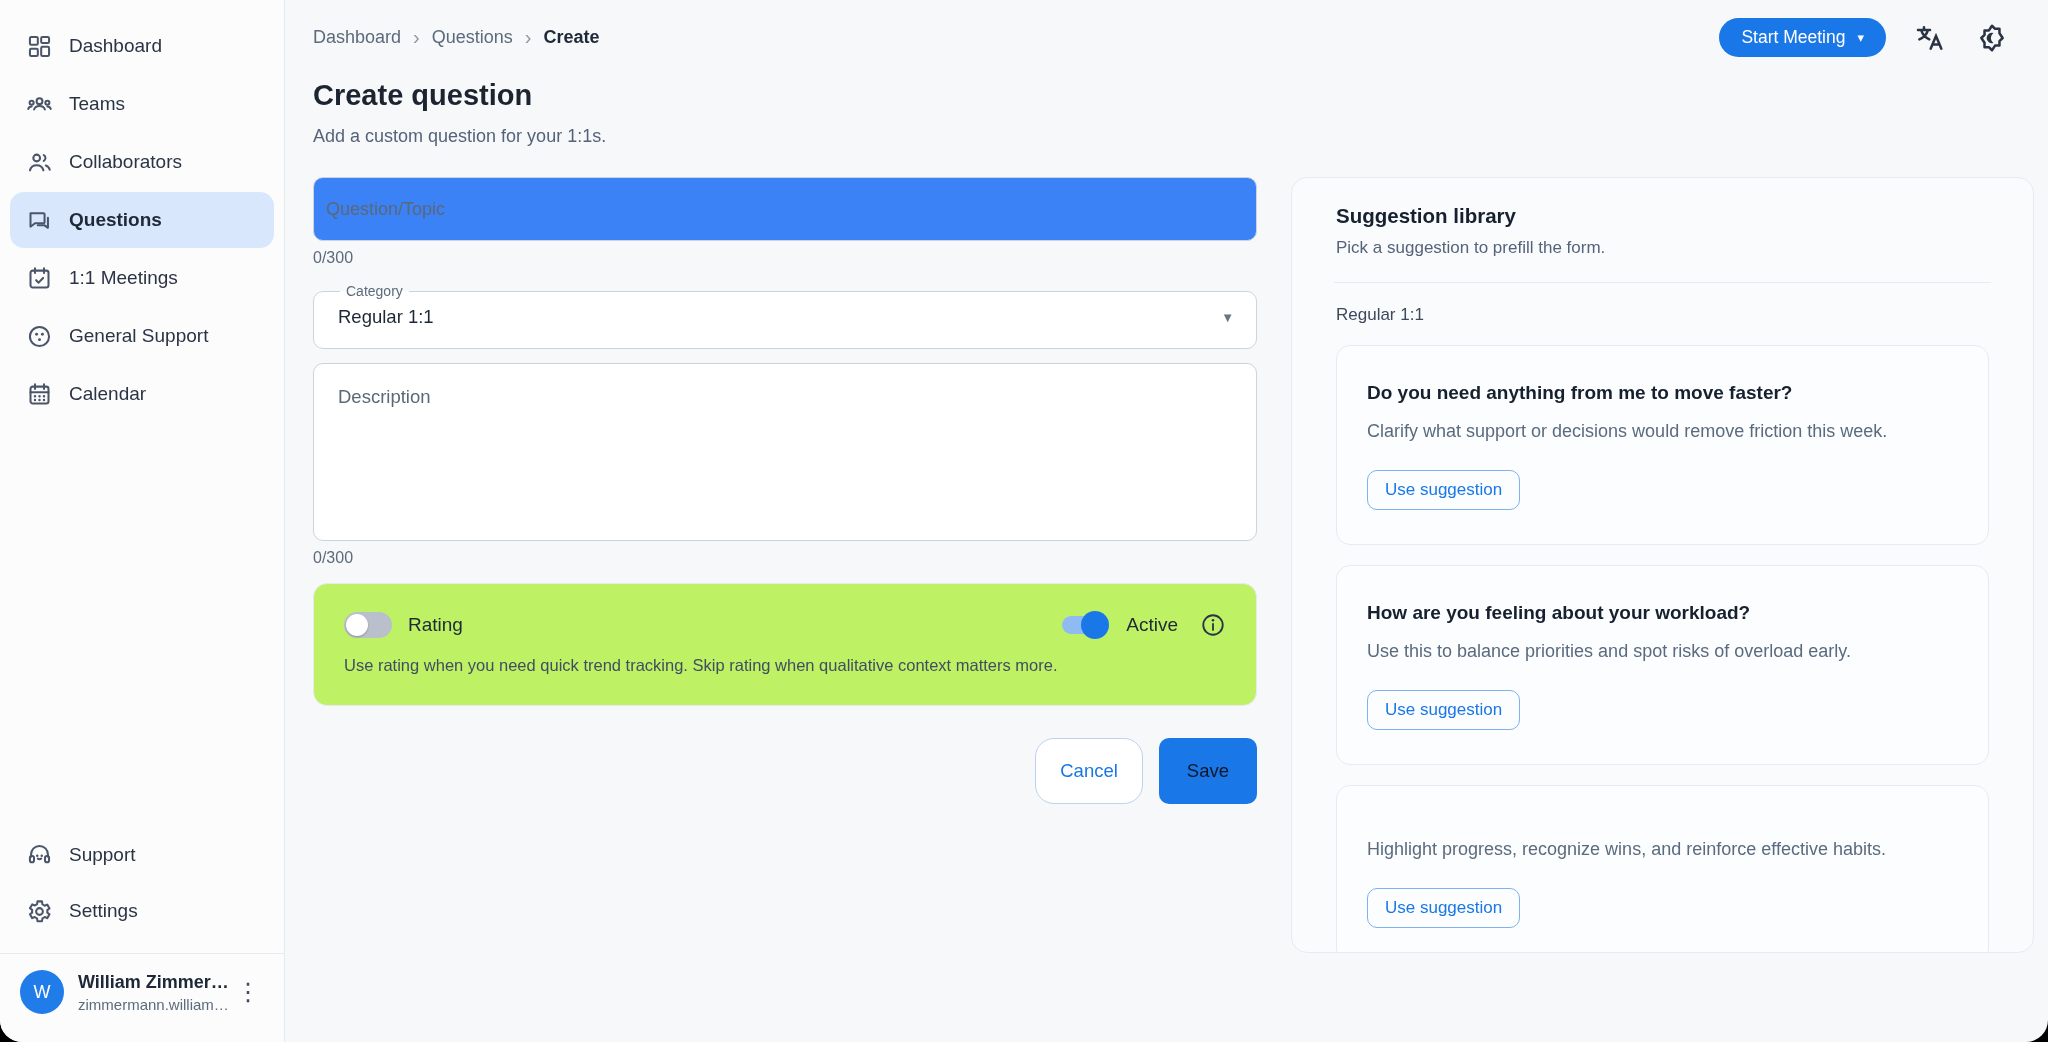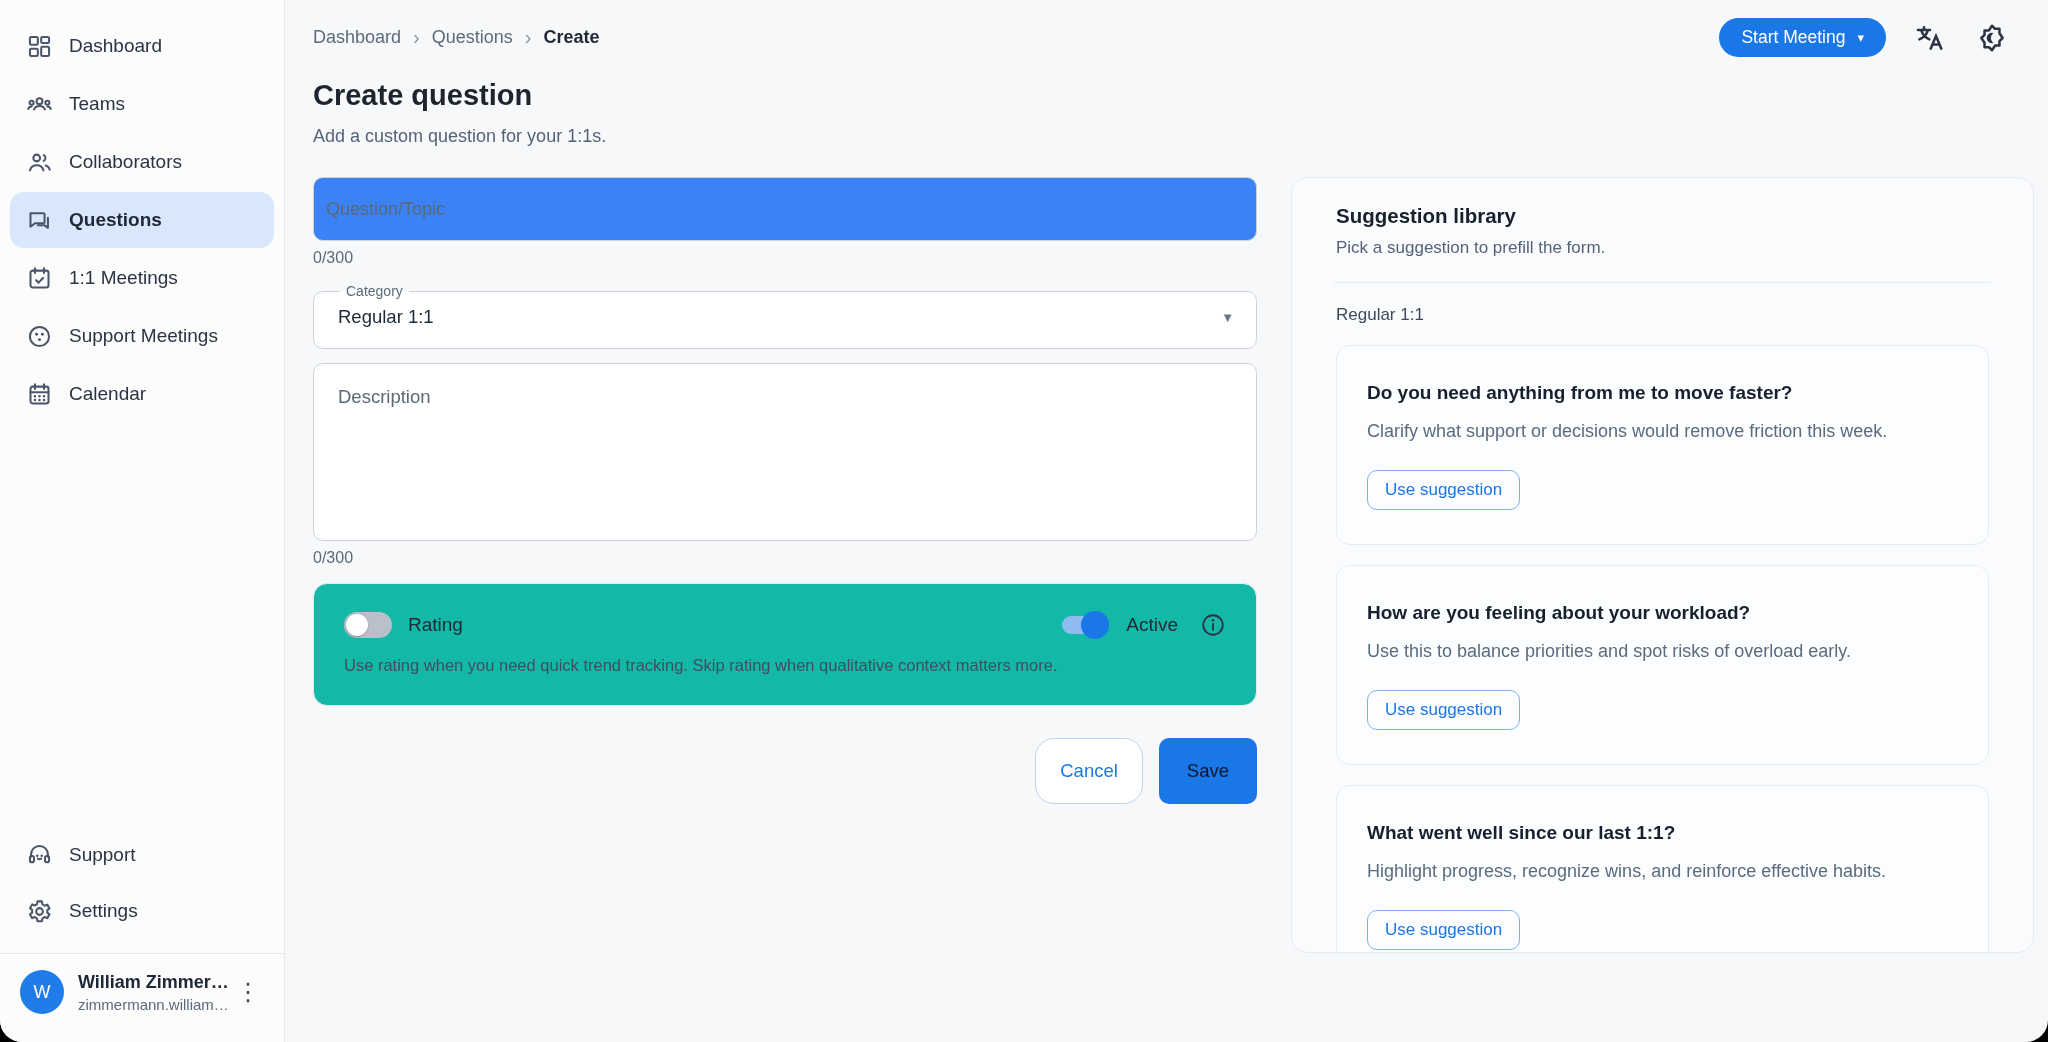--- a/index.html
+++ b/index.html
@@ -55,21 +55,21 @@
   .counter-row { font-size:16px; color:#5c6b7c; margin:8px 2px 16px 0; }
 
   .select-fieldset { border:1.5px solid #ccd3dd; border-radius:10px; background:#fff; padding:0 16px 0 24px; height:66px; position:relative; cursor:pointer; }
   .select-fieldset legend { font-size:14px; color:#5c6b7c; padding:0 6px; margin-left:2px; }
   .select-inner { display:flex; align-items:center; justify-content:space-between; height:40px; margin-top:-2px; }
   .select-value { font-size:18.5px; color:#1e2837; }
   .select-caret { color:#6b7685; font-size:13px; padding-right:6px; }
 
   .area-field { width:100%; height:178px; border:1.5px solid #ccd3dd; border-radius:10px; background:#fff; padding:22px 24px; font-size:18.5px; font-family:inherit; color:#1e2837; outline:none; resize:none; margin-top:14px; display:block; }
 
-  .rating-card { background:#14b8a6; border:1px solid #e7eaf0; border-radius:14px; padding:28px 30px 30px 30px; margin-top:10px; }
+  .rating-card { background:#bef264; border:1px solid #e7eaf0; border-radius:14px; padding:28px 30px 30px 30px; margin-top:10px; }
   .rating-top { display:flex; align-items:center; justify-content:space-between; }
   .toggle-group { display:flex; align-items:center; gap:16px; }
   .toggle-label { font-size:19px; color:#1f2937; }
   .rating-help { font-size:16.5px; color:#414e61; margin-top:18px; }
 
   
   .switch-off { width:48px; height:26px; border-radius:13px; background:#b9c0cb; position:relative; cursor:pointer; flex:none; }
   .switch-off .knob { position:absolute; left:2px; top:2px; width:22px; height:22px; border-radius:50%; background:#fff; box-shadow:0 1px 2px rgba(0,0,0,.25); }
   .switch-on { width:44px; height:18px; border-radius:9px; background:#90bbf2; position:relative; cursor:pointer; flex:none; margin-right:4px; }
   .switch-on .knob { position:absolute; right:-3px; top:-5px; width:28px; height:28px; border-radius:50%; background:#1a77e8; }
@@ -146,21 +146,21 @@
           </svg>
         <span>1:1 Meetings</span>
       </div>
       <div class="nav-item">
         <svg class="stroke-ic" viewBox="0 0 24 24">
             <circle cx="12" cy="12" r="8.5"></circle>
             <circle cx="9.4" cy="10" r="1.3" fill="#4a5568" stroke="none"></circle>
             <circle cx="14.6" cy="10" r="1.3" fill="#4a5568" stroke="none"></circle>
             <circle cx="12" cy="14.8" r="1.3" fill="#4a5568" stroke="none"></circle>
           </svg>
-        <span>Support Meetings</span>
+        <span>General Support</span>
       </div>
       <div class="nav-item">
         <svg class="stroke-ic" viewBox="0 0 24 24">
             <rect x="4" y="5" width="16" height="15" rx="2"></rect>
             <path d="M8 3v4M16 3v4M4 10h16"></path>
             <path d="M8 13.5h.01M12 13.5h.01M16 13.5h.01M8 16.8h.01M12 16.8h.01M16 16.8h.01" stroke-width="2.2"></path>
           </svg>
         <span>Calendar</span>
       </div>
     </nav>
@@ -292,20 +292,19 @@
           <button class="btn-use">Use suggestion</button>
         </div>
 
         <div class="suggest-card">
           <div class="card-question">How are you feeling about your workload?</div>
           <div class="card-desc">Use this to balance priorities and spot risks of overload early.</div>
           <button class="btn-use">Use suggestion</button>
         </div>
 
         <div class="suggest-card">
-          <div class="card-question">What went well since our last 1:1?</div>
           <div class="card-desc">Highlight progress, recognize wins, and reinforce effective habits.</div>
           <button class="btn-use">Use suggestion</button>
         </div>
       </aside>
     </div>
   </main>
 </div>
 
 </body></html>

